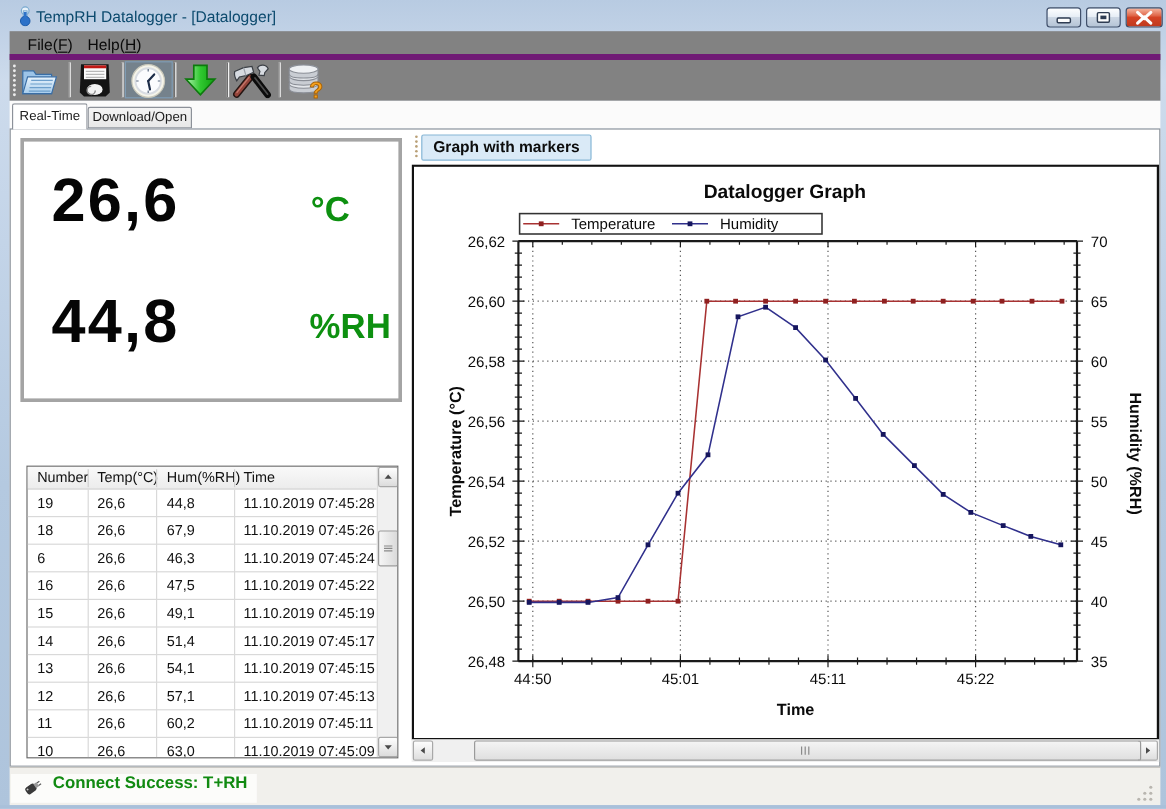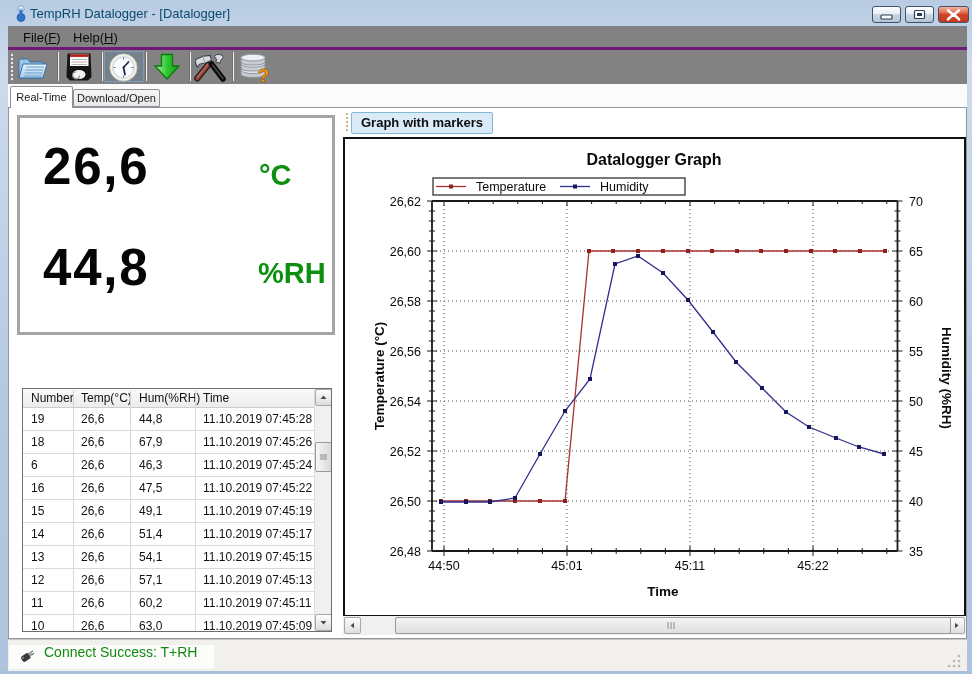--- a/index.html
+++ b/index.html
@@ -7,21 +7,21 @@
 body { font-family:"Liberation Sans", sans-serif; position:relative;
   background:linear-gradient(180deg,#b8cbe2 0%,#cddbec 10%,#c3d4e8 30%,#b4c9e0 60%,#aec4dc 100%); }
 .abs { position:absolute; }
 
 .titletext { left:30px; top:6px; font-size:13px; color:#0c4a6e; }
 .wbtn { top:6px; height:17px; border:1px solid #41506b; border-radius:3px; }
 .wbtn.min { left:872px; width:29px; background:linear-gradient(180deg,#fdfeff 0%,#e7eef6 45%,#ccd7e4 50%,#b5c4d6 100%); }
 .wbtn.max { left:905px; width:29px; background:linear-gradient(180deg,#fdfeff 0%,#e7eef6 45%,#ccd7e4 50%,#b5c4d6 100%); }
 .wbtn.close { left:938px; width:31px; background:linear-gradient(180deg,#f5b49e 0%,#e0674a 40%,#d44325 50%,#c03a1e 100%); }
 
-.menubar { left:8px; top:26px; width:959px; height:24px; background:#828282; border-bottom:3px solid #701a75;
+.menubar { left:8px; top:26px; width:959px; height:24px; background:#828282; border-bottom:5px solid #701a75;
   font-size:13px; color:#0a0a0a; }
 .menubar span.mi { position:absolute; top:4px; }
 
 .toolbar { left:8px; top:50px; width:959px; height:34px; background:#828282; }
 .tsep { position:absolute; top:2px; width:2px; height:29px; background:#f2f2f2; border-left:1px solid #6f6f6f; }
 
 .tabarea { left:8px; top:84px; width:959px; height:23px; background:#fbfbfb; }
 .tab1 { left:10px; top:86px; width:63px; height:22px; background:#ffffff; border:1px solid #8c9199; border-bottom:none;
   border-radius:2px 2px 0 0; font-size:11px; color:#1b1b1b; text-align:center; line-height:20px; z-index:3; }
 .tab2 { left:73px; top:89px; width:87px; height:18px; background:linear-gradient(180deg,#f4f4f4,#e8e8e8); border:1px solid #8c9199;
@@ -47,21 +47,21 @@
 .grip { left:345px; top:112px; width:4px; height:22px; z-index:4; }
 .gbtn { left:351px; top:112px; height:22px; padding:0 9px; background:#daeaf7; border:1px solid #86b6d6; border-radius:2px;
   font-size:13px; font-weight:bold; color:#0d0d0d; line-height:20px; z-index:4; }
 
 .hscroll { left:343px; top:616px; width:623px; height:19px; background:#f0f0f0; z-index:4; }
 .hbtn { position:absolute; top:1px; width:17px; height:17px; background:linear-gradient(180deg,#fdfdfd,#dedede); border:1px solid #a8a8a8; border-radius:2px; }
 .hthumb { position:absolute; left:52px; top:1px; width:556px; height:17px; background:linear-gradient(180deg,#f4f4f4,#dfdfdf); border:1px solid #9a9a9a; border-radius:2px; }
 
 .status { left:8px; top:639px; width:959px; height:32px; background:#f1f0ec; border-top:1px solid #c9c7c3; z-index:5; }
 .stpanel { position:absolute; left:1px; top:5px; width:205px; height:24px; background:#fcfcfa; }
-.sttext { position:absolute; left:36px; top:4px; font-size:14px; font-weight:normal; color:#118a11; }
+.sttext { position:absolute; left:36px; top:4px; font-size:14px; font-weight:bold; color:#118a11; }
 .botband { left:0px; top:671px; width:972px; height:3px; background:#a9c0da; z-index:6; }
 </style>
 </head>
 <body>
 
 <svg class="abs" style="left:13px;top:4px" width="16" height="18" viewBox="0 0 16 18">
   <circle cx="8" cy="5" r="3.2" fill="#e8f2fa" stroke="#7aaad0" stroke-width="1"></circle>
   <rect x="6.4" y="5" width="3.2" height="7" fill="#cfe4f4" stroke="#7aaad0" stroke-width="0.8"></rect>
   <circle cx="8" cy="13.5" r="4" fill="#2d72c8" stroke="#1a5aa8" stroke-width="0.8"></circle>
   <rect x="6.8" y="6" width="2.4" height="7" fill="#2d72c8"></rect>

